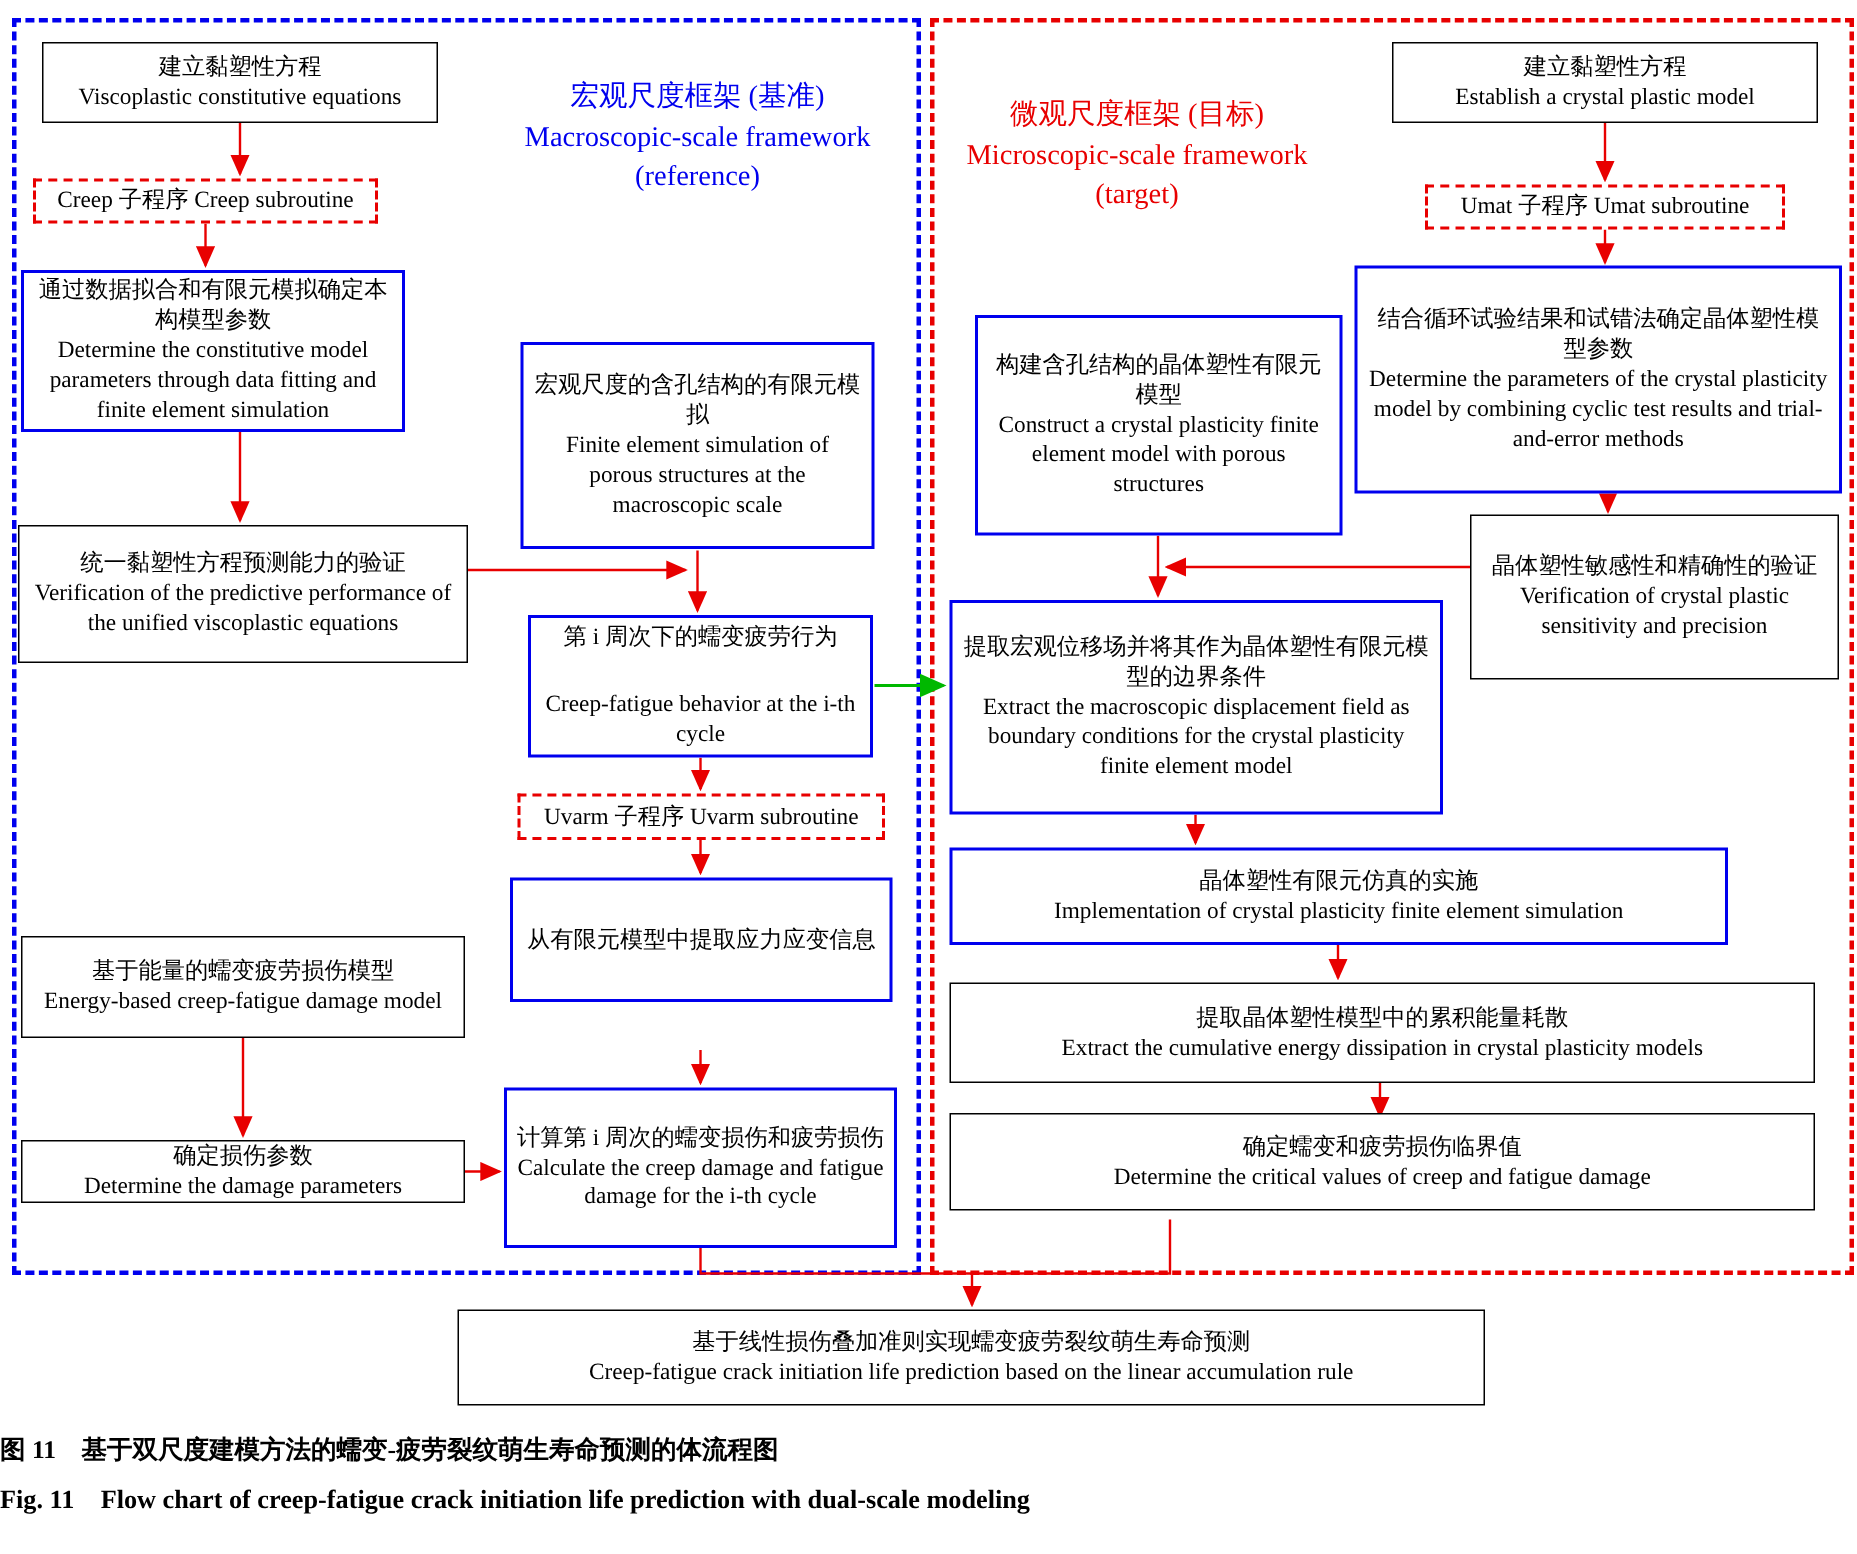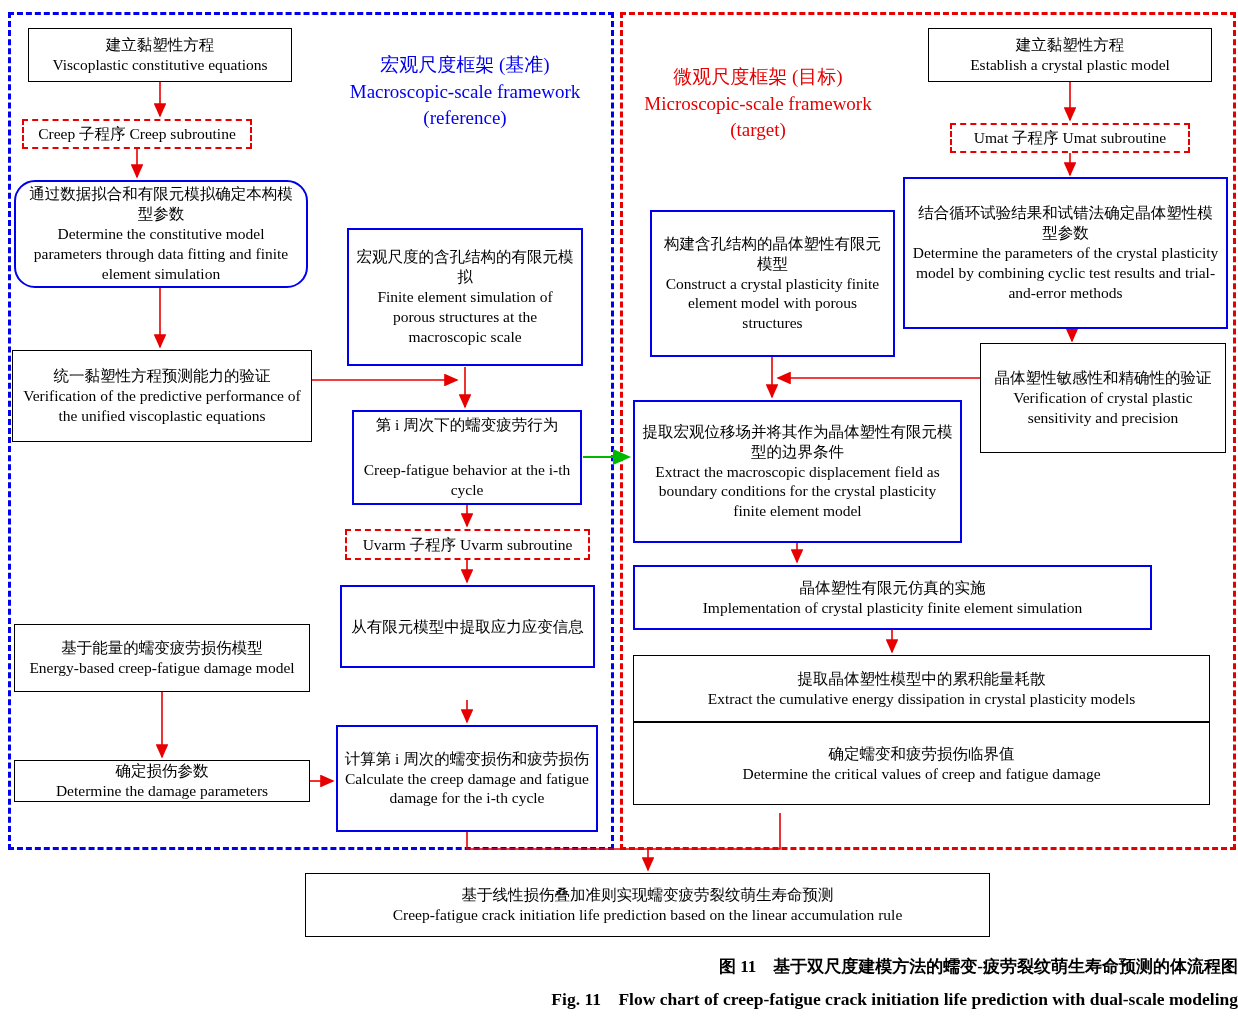--- a/index.html
+++ b/index.html
@@ -19,21 +19,21 @@
   .node{
     position:absolute;box-sizing:border-box;border:1px solid #000;background:#fff;
     display:flex;flex-direction:column;justify-content:center;align-items:center;
     text-align:center;padding:3px 6px;font-size:15.5px;line-height:1.28;z-index:2;
   }
   .node.blue{border:2px solid var(--blue);}
   .node.sub{border:2px dashed var(--red);justify-content:center;white-space:nowrap;padding:2px 4px;}
   .ftitle{position:absolute;text-align:center;font-size:19px;line-height:1.4;z-index:2;background:transparent;}
   .ftitle.macro-t{color:var(--blue);}
   .ftitle.micro-t{color:var(--red);}
-  .caption{position:absolute;left:0;width:100%;text-align:right;font-weight:bold;z-index:2;}
+  .caption{position:absolute;left:0;width:100%;text-align:left;font-weight:bold;z-index:2;}
   .caption.zh{top:955px;font-size:17px;}
   .caption.en{top:987px;font-size:17.5px;}
 </style>
 </head>
 <body>
 
 <div class="canvas">
 
   <div class="frame macro" style="left:8px;top:12px;width:600px;height:832px;"></div>
   <div class="frame micro" style="left:620px;top:12px;width:610px;height:832px;"></div>
@@ -85,21 +85,21 @@
 
   <div class="node" style="left:28px;top:28px;width:264px;height:54px;">
     <div>建立黏塑性方程</div>
     <div>Viscoplastic constitutive equations</div>
   </div>
 
   <div class="node sub" style="left:22px;top:119px;width:230px;height:30px;">
     <span>Creep 子程序 Creep subroutine</span>
   </div>
 
-  <div class="node blue" style="left:14px;top:180px;width:294px;height:108px;border-radius:21px;">
+  <div class="node blue" style="left:14px;top:180px;width:256px;height:108px;">
     <div>通过数据拟合和有限元模拟确定本构模型参数</div>
     <div>Determine the constitutive model parameters through data fitting and finite element simulation</div>
   </div>
 
   <div class="node" style="left:12px;top:350px;width:300px;height:92px;">
     <div>统一黏塑性方程预测能力的验证</div>
     <div>Verification of the predictive performance of the unified viscoplastic equations</div>
   </div>
 
   <div class="node" style="left:14px;top:624px;width:296px;height:68px;">
@@ -167,21 +167,21 @@
   <div class="node blue" style="left:633px;top:565px;width:519px;height:65px;">
     <div>晶体塑性有限元仿真的实施</div>
     <div>Implementation of crystal plasticity finite element simulation</div>
   </div>
 
   <div class="node" style="left:633px;top:655px;width:577px;height:67px;">
     <div>提取晶体塑性模型中的累积能量耗散</div>
     <div>Extract the cumulative energy dissipation in crystal plasticity models</div>
   </div>
 
-  <div class="node" style="left:633px;top:722px;width:577px;height:83px;">
+  <div class="node" style="left:633px;top:742px;width:577px;height:65px;">
     <div>确定蠕变和疲劳损伤临界值</div>
     <div>Determine the critical values of creep and fatigue damage</div>
   </div>
 
   <div class="node" style="left:305px;top:873px;width:685px;height:64px;">
     <div>基于线性损伤叠加准则实现蠕变疲劳裂纹萌生寿命预测</div>
     <div>Creep-fatigue crack initiation life prediction based on the linear accumulation rule</div>
   </div>
 
   <div class="caption zh">图 11　基于双尺度建模方法的蠕变-疲劳裂纹萌生寿命预测的体流程图</div>

